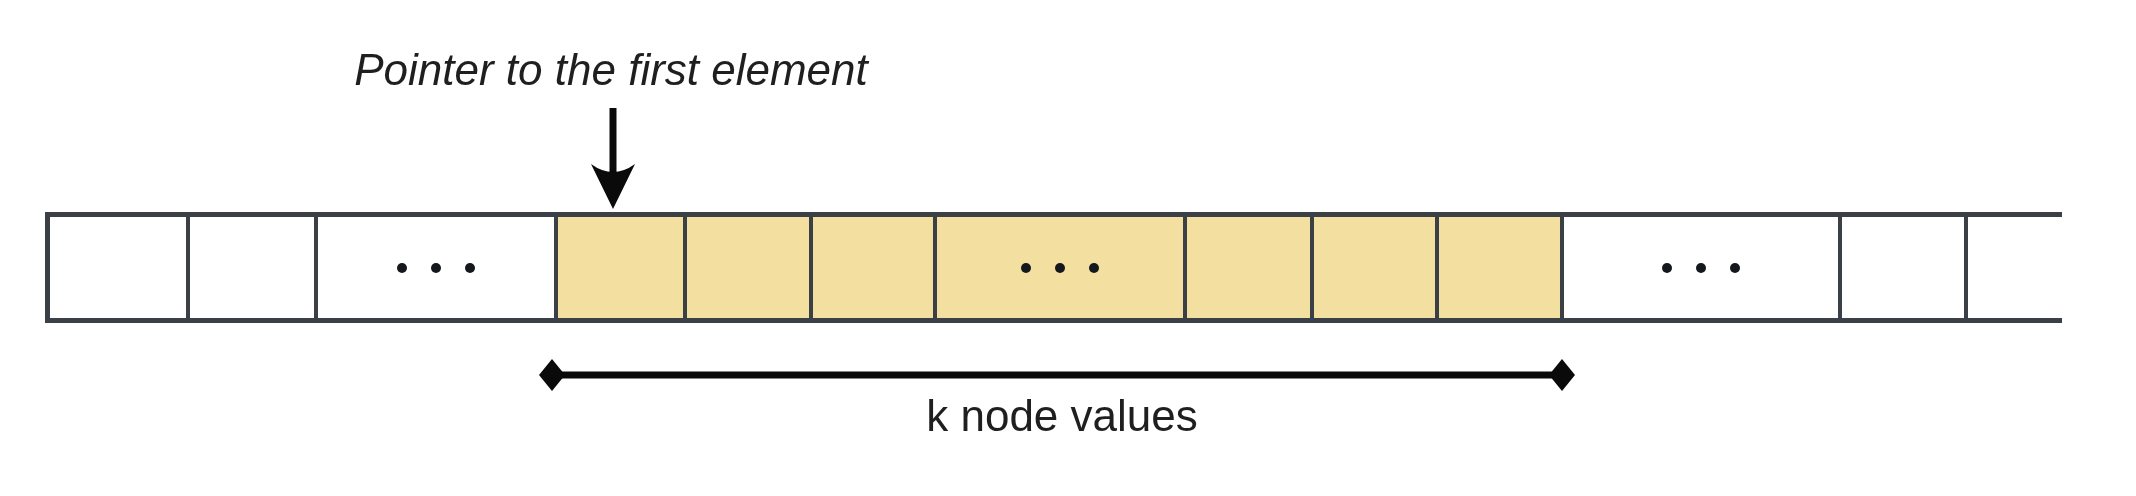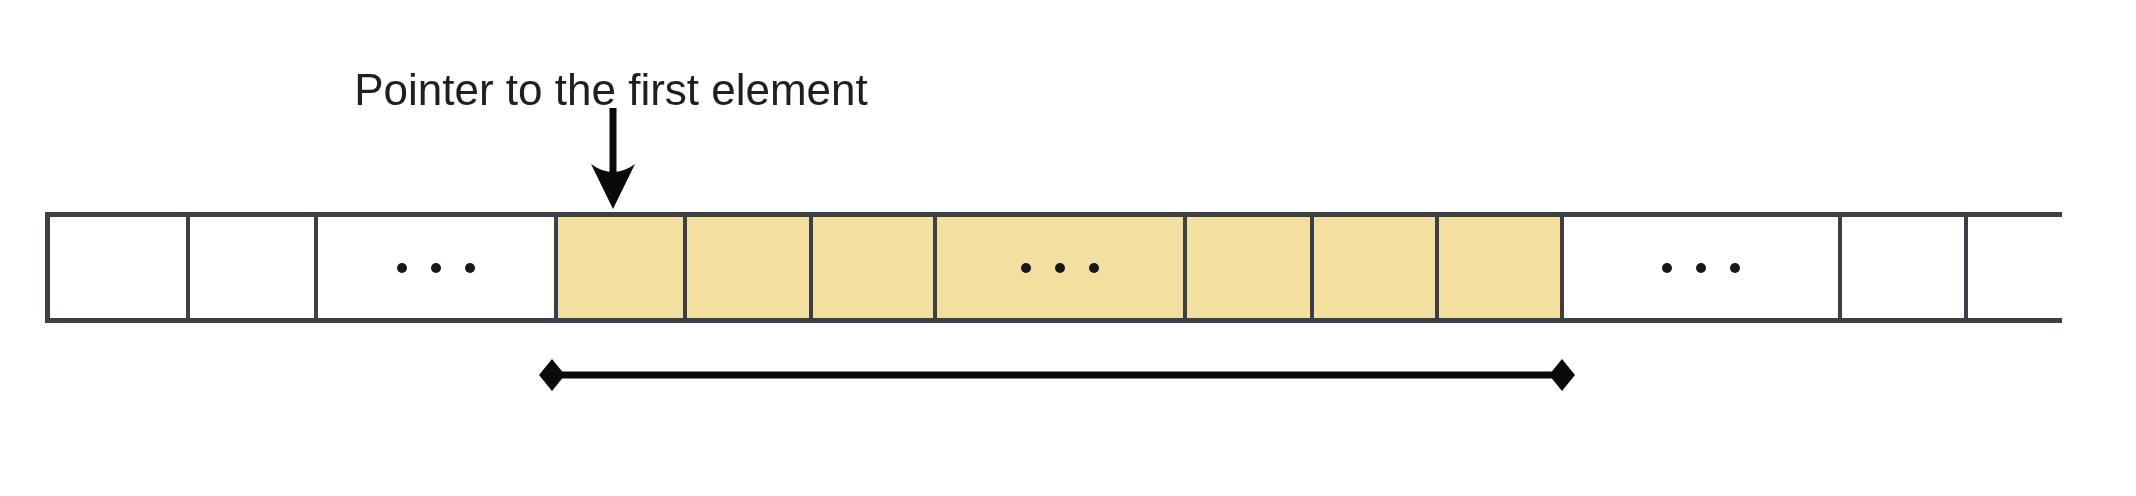--- a/index.html
+++ b/index.html
@@ -10,27 +10,28 @@
   }
   .stage {
     position: relative;
     width: 2136px;
     height: 496px;
     background: #ffffff;
     overflow: hidden;
   }
   .pointer-label {
     position: absolute;
-    top: 64px;
+    top: 44px;
     left: 611px;
     transform: translateX(-50%);
     font-size: 44px;
     line-height: 52px;
     color: var(--text-color, #1f1f1f);
     white-space: nowrap;
+    font-style: italic;
   }
   .k-label {
     position: absolute;
     top: 390px;
     left: 1062px;
     transform: translateX(-50%);
     font-size: 44px;
     line-height: 52px;
     color: var(--text-color, #1f1f1f);
     white-space: nowrap;
@@ -129,14 +130,15 @@
         <div class="dots">
           <span class="dot"></span>
           <span class="dot"></span>
           <span class="dot"></span>
         </div>
       </div>
       <div class="cell" style="width: 126px; flex: 0 0 126px;"></div>
       <div class="cell" style="width: 99px; flex: 0 0 99px;"></div>
     </div>
 
+  <div class="k-label">k node values</div>
 
 </div>
 
 </body></html>

